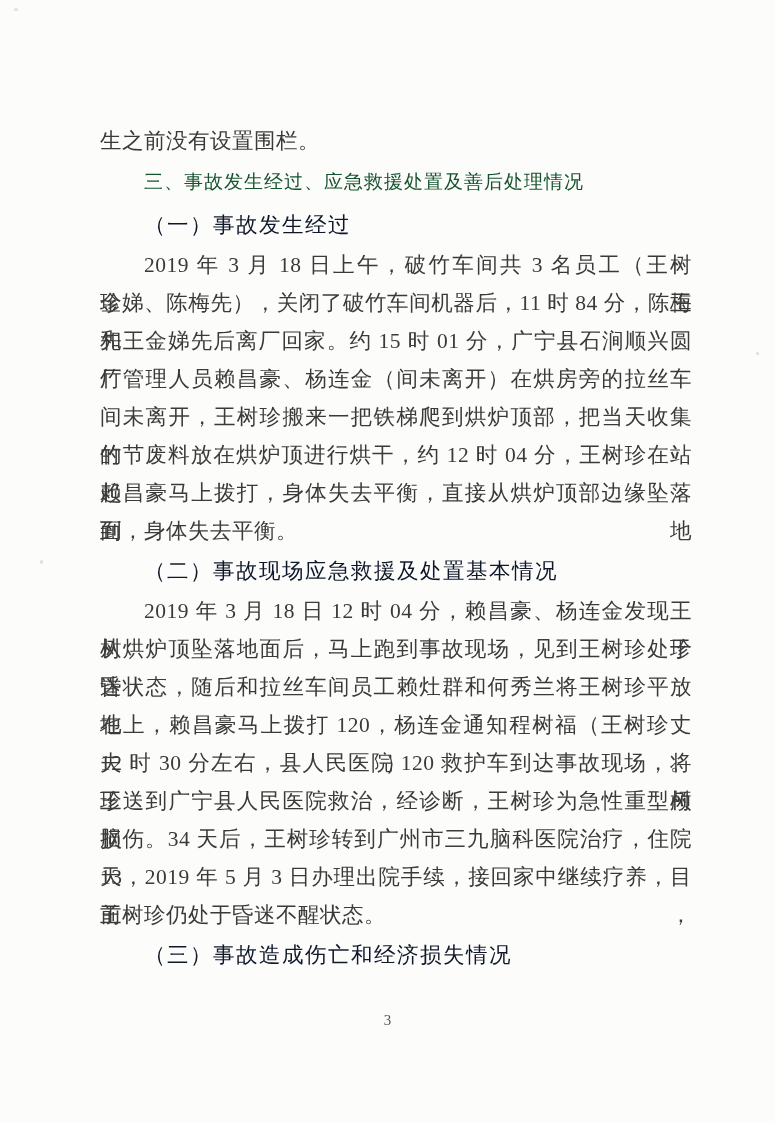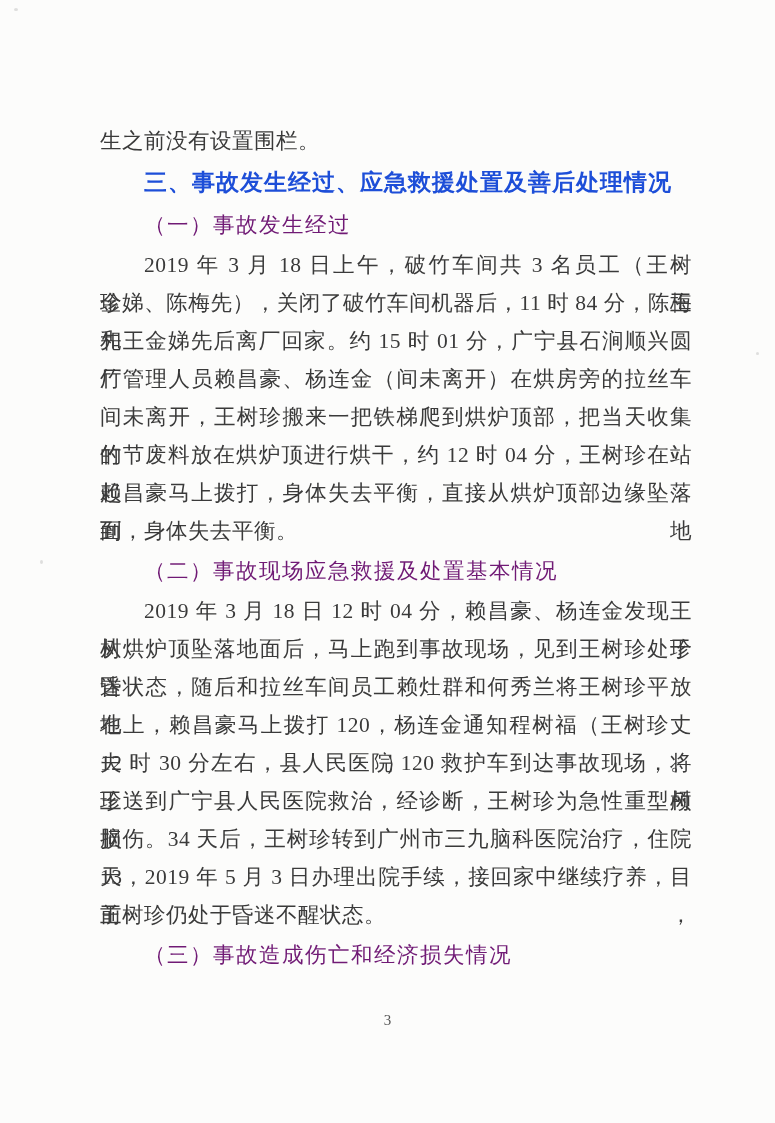--- a/index.html
+++ b/index.html
@@ -37,33 +37,33 @@
   }
   
   .cont {
     text-align: left;
   }
   .indent {
     text-indent: 44px;
   }
   .h1 {
     font-family: "Liberation Sans", "DejaVu Sans", sans-serif;
-    font-weight: 700;
-    font-size: 23px;
-    color: #1d4ed8;
+    font-weight: 400;
+    font-size: 19px;
+    color: #14532d;
     height: 44px;
     line-height: 44px;
     text-indent: 44px;
     letter-spacing: 1px;
   }
   .h2 {
     height: 42px;
     line-height: 42px;
     text-indent: 44px;
-    color: #701a75;
+    color: #0f172a;
     letter-spacing: 1.5px;
   }
   .page-number {
     position: absolute;
     top: 1012px;
     left: 0;
     width: 100%;
     text-align: center;
     font-size: 15px;
     color: #555;

